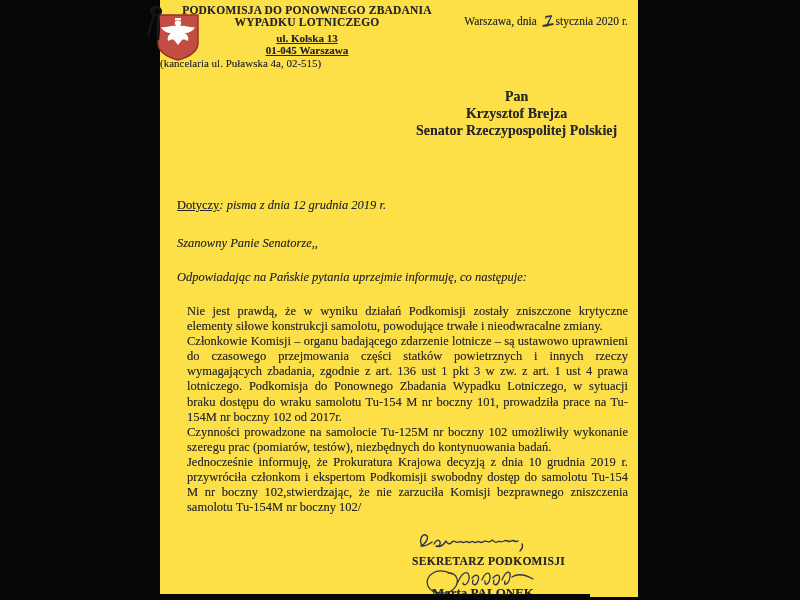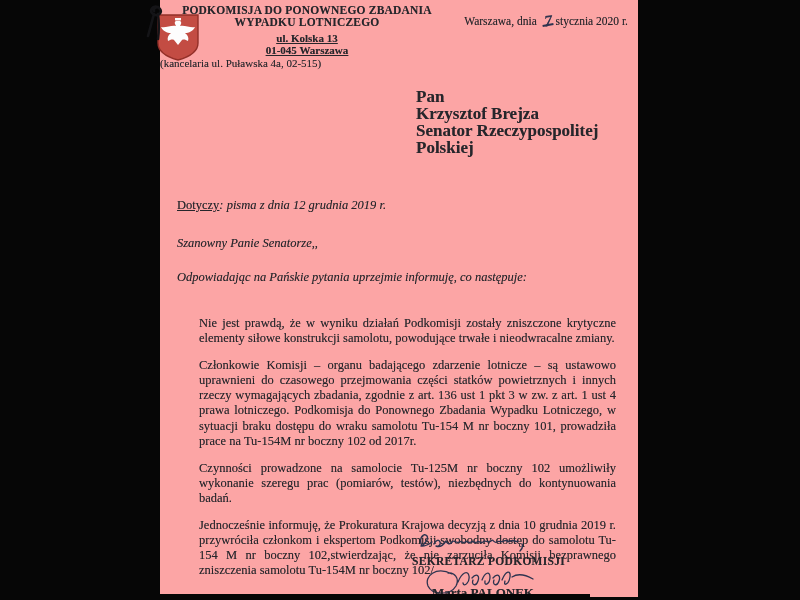--- a/index.html
+++ b/index.html
@@ -3,21 +3,21 @@
 <meta charset="utf-8">
 <style>
   html,body{margin:0;padding:0;}
   .stage{
     position:relative;width:800px;height:600px;overflow:hidden;
     background:#060606;
     font-family:"Liberation Serif", serif;
   }
   .paper{
     position:absolute;left:160px;top:0;width:478px;height:600px;
-    background:#fca5a5;color:#26262b;
+    background:#fde047;color:#26262b;
   }
   .bottom-shadow{position:absolute;left:0;bottom:0;width:430px;height:6px;background:#060606;}
   .bottom-shadow2{position:absolute;left:560px;bottom:0;width:240px;height:3px;background:#060606;}
 
   
   .letterhead{position:absolute;left:14px;top:4px;width:266px;text-align:center;line-height:12px;}
   .org{font-weight:bold;font-size:11.5px;letter-spacing:.2px;}
   .addr{font-weight:bold;font-size:11px;text-decoration:underline;}
   .addr-first{margin-top:4px;}
   .kanc{position:absolute;left:0;top:57px;width:280px;font-size:11px;}
@@ -28,31 +28,31 @@
   .hand-seven{
     display:inline-block;position:relative;color:#2e3450;
     font-style:italic;font-size:16px;line-height:10px;
     transform:rotate(-6deg) translateY(1px);margin:0 1px 0 4px;font-weight:bold;
   }
   .hand-seven::after{
     content:"";position:absolute;left:-2px;top:8px;width:11px;height:1.5px;
     background:#2e3450;transform:rotate(-4deg);
   }
 
-  .recipient{position:absolute;left:256px;top:88px;font-weight:bold;font-size:17px;line-height:17px;}
+  .recipient{position:absolute;left:256px;top:88px;font-weight:bold;font-size:14px;line-height:17px;text-align:center;}
 
   .regarding{position:absolute;left:17px;top:198px;font-size:12.5px;}
   .regarding .label{text-decoration:underline;}
   .regarding .rest{font-style:italic;}
 
   .salutation{position:absolute;left:17px;top:236px;font-size:12.5px;font-style:italic;}
   .intro{position:absolute;left:17px;top:270px;font-size:12.5px;font-style:italic;}
 
   .body-block{position:absolute;left:27px;top:304px;width:441px;font-size:12.5px;line-height:15.1px;text-align:justify;}
-  .body-block p{margin:12px;}
+  .body-block p{margin:0;}
 
   .closing{position:absolute;left:248px;top:528px;width:210px;height:72px;text-align:center;}
   .valediction{position:absolute;left:8px;top:0;width:122px;height:26px;}
   .sig-title{position:absolute;left:4px;top:27px;font-weight:bold;font-size:11.5px;letter-spacing:.3px;white-space:nowrap;}
   .signature{position:absolute;left:14px;top:36px;width:115px;height:34px;}
   .sig-name{position:absolute;left:24px;top:57px;font-weight:bold;font-size:13px;white-space:nowrap;}
 
   .txt{text-shadow:0 0 .5px rgba(45,45,50,.45);}
   .hand{stroke:#2e3450;fill:none;stroke-linecap:round;stroke-linejoin:round;}
 </style>

